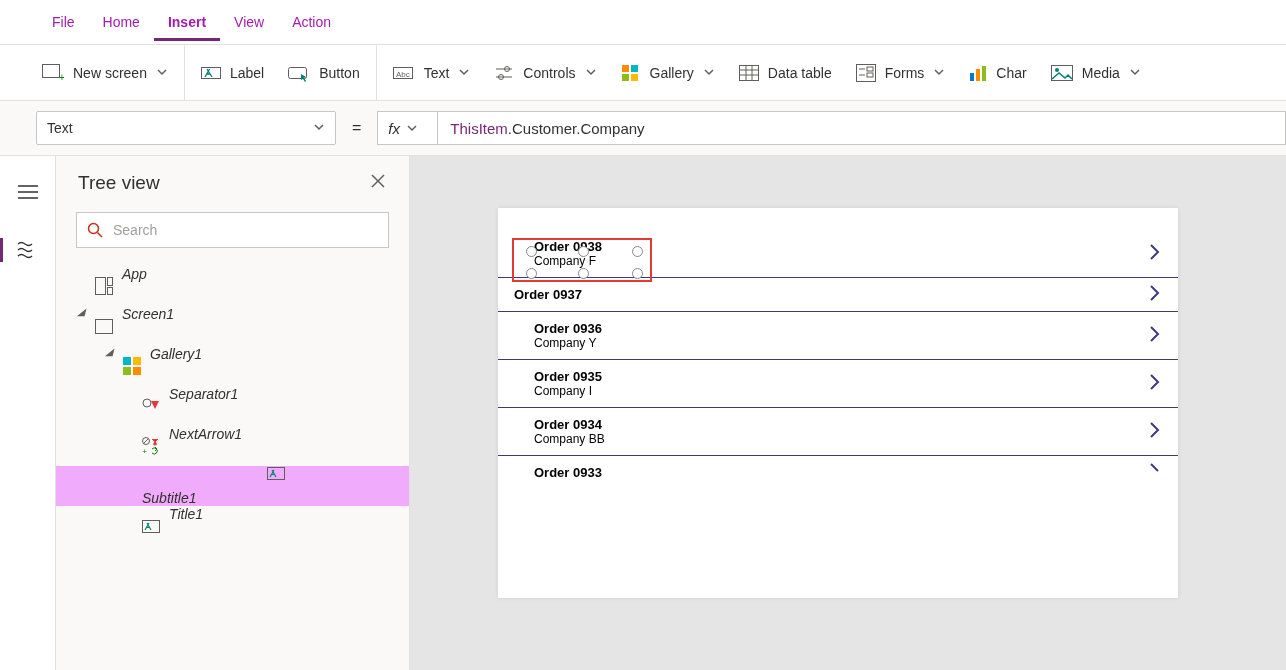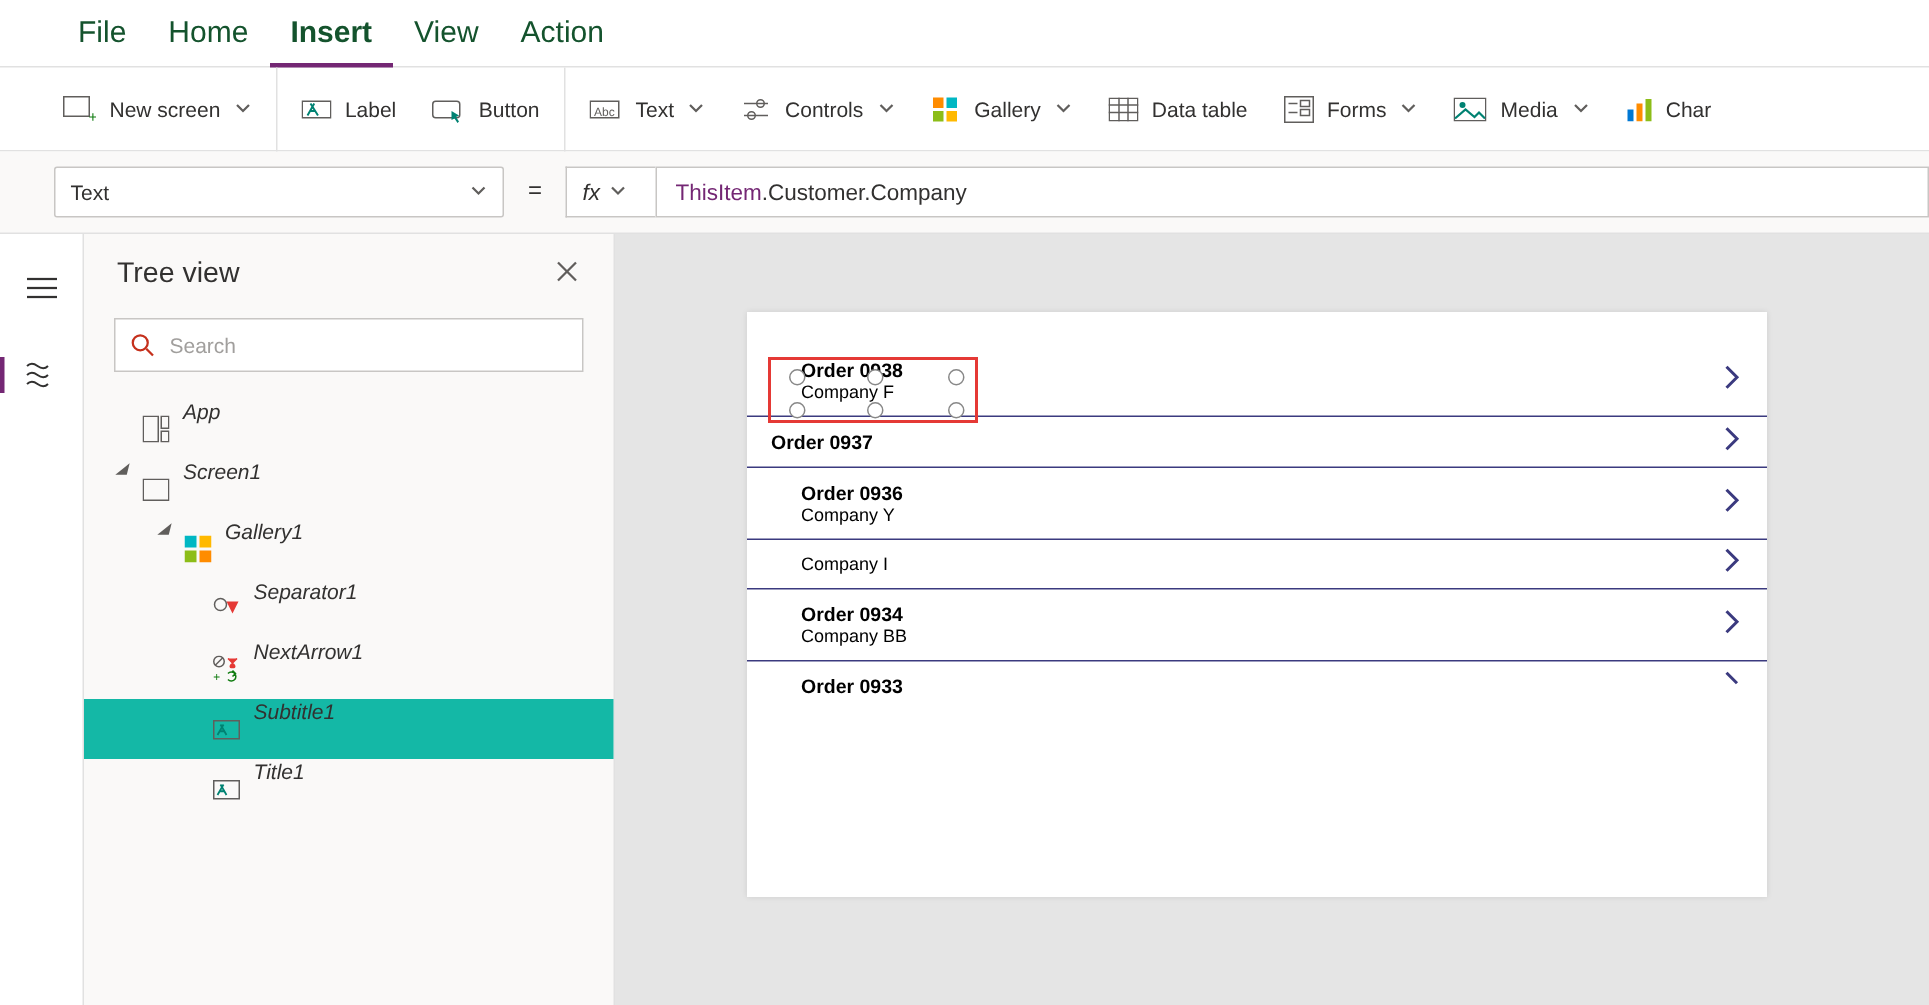--- a/index.html
+++ b/index.html
@@ -16,22 +16,22 @@
     }
     
     .menubar {
       display: flex;
       align-items: center;
       height: 45px;
       padding-left: 38px;
       border-bottom: 1px solid #e1e1e1;
     }
     .menubar-item {
-      font-size: 20px;
-      color: #14532d;
+      font-size: 14px;
+      color: #a21caf;
       padding: 11px 14px;
       cursor: pointer;
     }
     .menubar-item.active {
       font-weight: 700;
       border-bottom: 3px solid #742774;
       padding-bottom: 8px;
     }
     
     .ribbon {
@@ -191,21 +191,22 @@
     .tree-node {
       display: flex;
       height: 40px;
       font-size: 14px;
       color: #323130;
       cursor: pointer;
       gap: 9px;
       font-style: italic;
     }
     .tree-node.selected {
-      background: #14b8a6;
+      background: #f0abfc;
+      flex-direction: column;
     }
     .expander {
       width: 10px;
       font-size: 10px;
       color: #605e5c;
       text-align: center;
     }
     
     .canvas {
       flex: 1;
@@ -374,42 +375,42 @@
     </span>
     <span>Forms</span>
     <span class="chev-down">
       <svg viewBox="0 0 12 12">
           <polyline points="2,4 6,8 10,4" fill="none" stroke="#605e5c" stroke-width="1.5"></polyline>
         </svg>
     </span>
   </div>
   <div class="ribbon-item">
     <span class="icon">
+      <svg width="18" height="16" viewBox="0 0 18 16">
+          <rect x="1" y="8" width="4" height="8" fill="#0078d4"></rect>
+          <rect x="7" y="4" width="4" height="12" fill="#ff8c00"></rect>
+          <rect x="13" y="1" width="4" height="15" fill="#8cbd18"></rect>
+        </svg>
+    </span>
+    <span>Char</span>
+  </div>
+  <div class="ribbon-item">
+    <span class="icon">
       <svg width="22" height="16" viewBox="0 0 22 16">
           <rect x="0.5" y="0.5" width="21" height="15" fill="none" stroke="#605e5c"></rect>
           <circle cx="6" cy="5" r="2" fill="#008272"></circle>
           <polyline points="1,14 8,8 14,13 17,10 21,14" fill="none" stroke="#008272" stroke-width="1.5"></polyline>
         </svg>
     </span>
     <span>Media</span>
     <span class="chev-down">
       <svg viewBox="0 0 12 12">
           <polyline points="2,4 6,8 10,4" fill="none" stroke="#605e5c" stroke-width="1.5"></polyline>
         </svg>
     </span>
-  </div>
-  <div class="ribbon-item">
-    <span class="icon">
-      <svg width="18" height="16" viewBox="0 0 18 16">
-          <rect x="1" y="8" width="4" height="8" fill="#0078d4"></rect>
-          <rect x="7" y="4" width="4" height="12" fill="#ff8c00"></rect>
-          <rect x="13" y="1" width="4" height="15" fill="#8cbd18"></rect>
-        </svg>
-    </span>
-    <span>Char</span>
   </div>
 </div>
 
 <div class="formula-bar">
   <div class="property-dd">
     <span>Text</span>
     <span class="chev-down">
       <svg viewBox="0 0 12 12">
           <polyline points="2,4 6,8 10,4" fill="none" stroke="#605e5c" stroke-width="1.5"></polyline>
         </svg>
@@ -564,20 +565,21 @@
       <div class="gallery-item" style="padding-left:36px">
         <div class="title">Order 0936</div>
         <div class="subtitle">Company Y</div>
         <span class="gallery-arrow">
           <svg width="14" height="22" viewBox="0 0 14 22">
               <polyline points="3,4 10,11 3,18" fill="none" stroke="#3b3a7f" stroke-width="2"></polyline>
             </svg>
         </span>
       </div>
       <div class="gallery-item" style="padding-left:36px">
+        <div class="title">Order 0935</div>
         <div class="subtitle">Company I</div>
         <span class="gallery-arrow">
           <svg width="14" height="22" viewBox="0 0 14 22">
               <polyline points="3,4 10,11 3,18" fill="none" stroke="#3b3a7f" stroke-width="2"></polyline>
             </svg>
         </span>
       </div>
       <div class="gallery-item" style="padding-left:36px">
         <div class="title">Order 0934</div>
         <div class="subtitle">Company BB</div>

